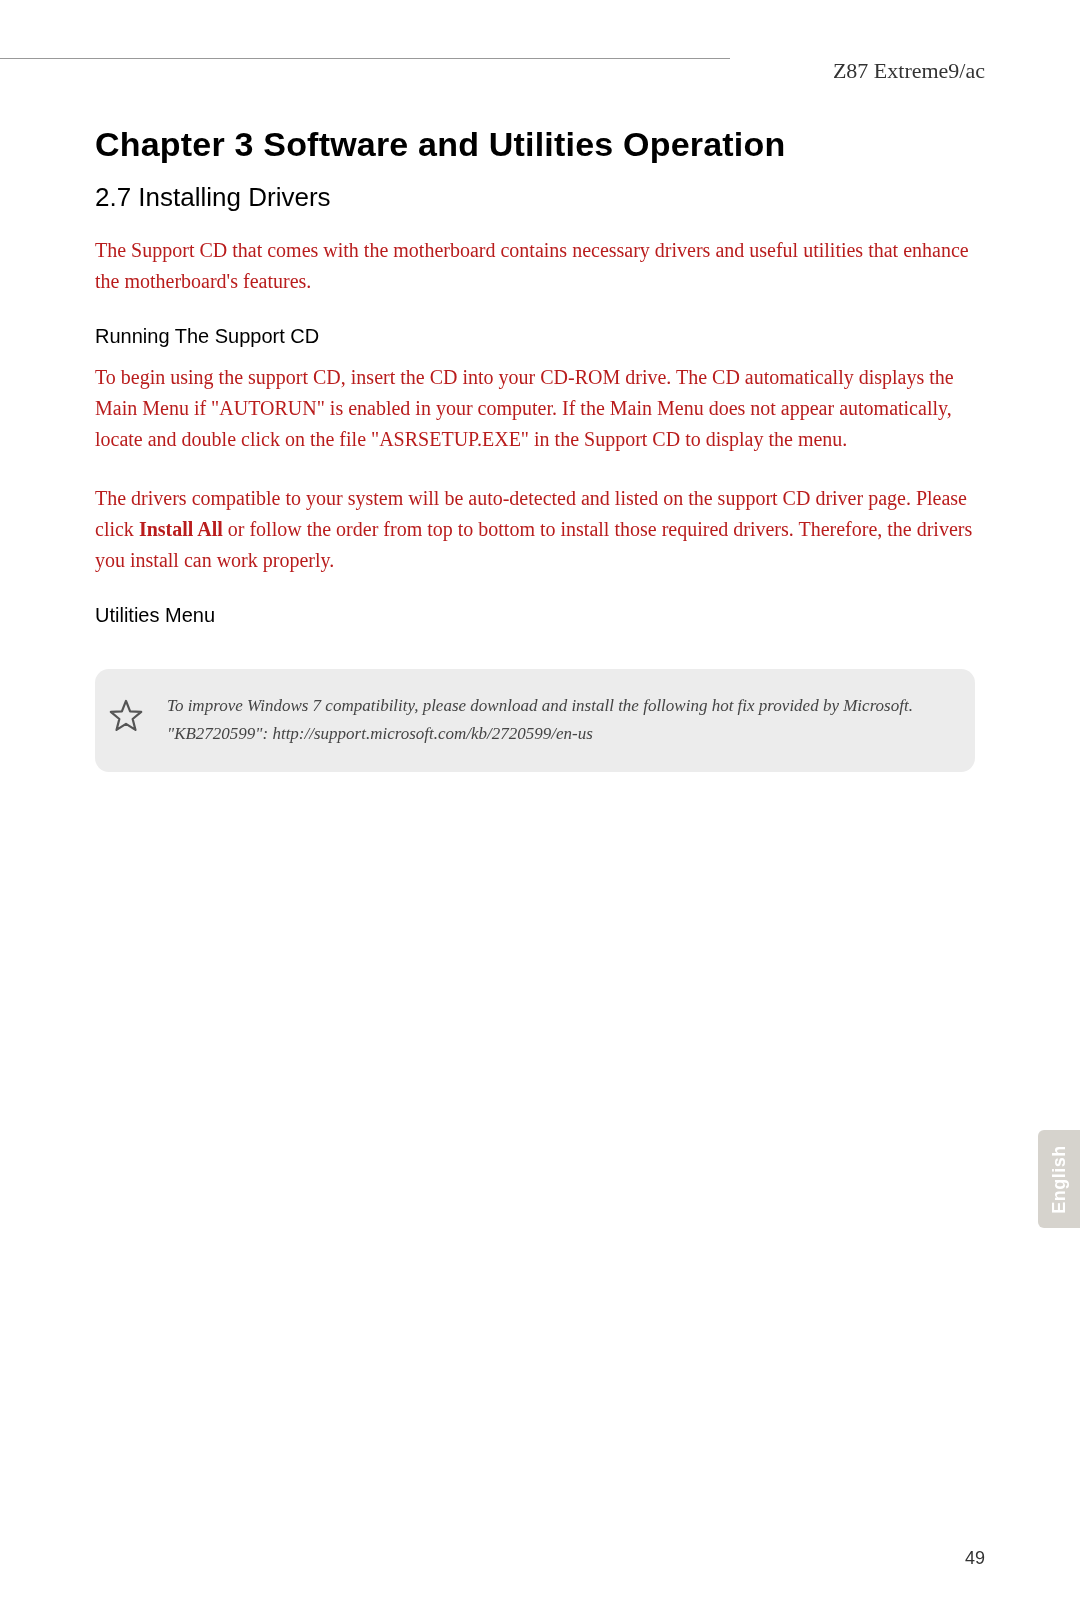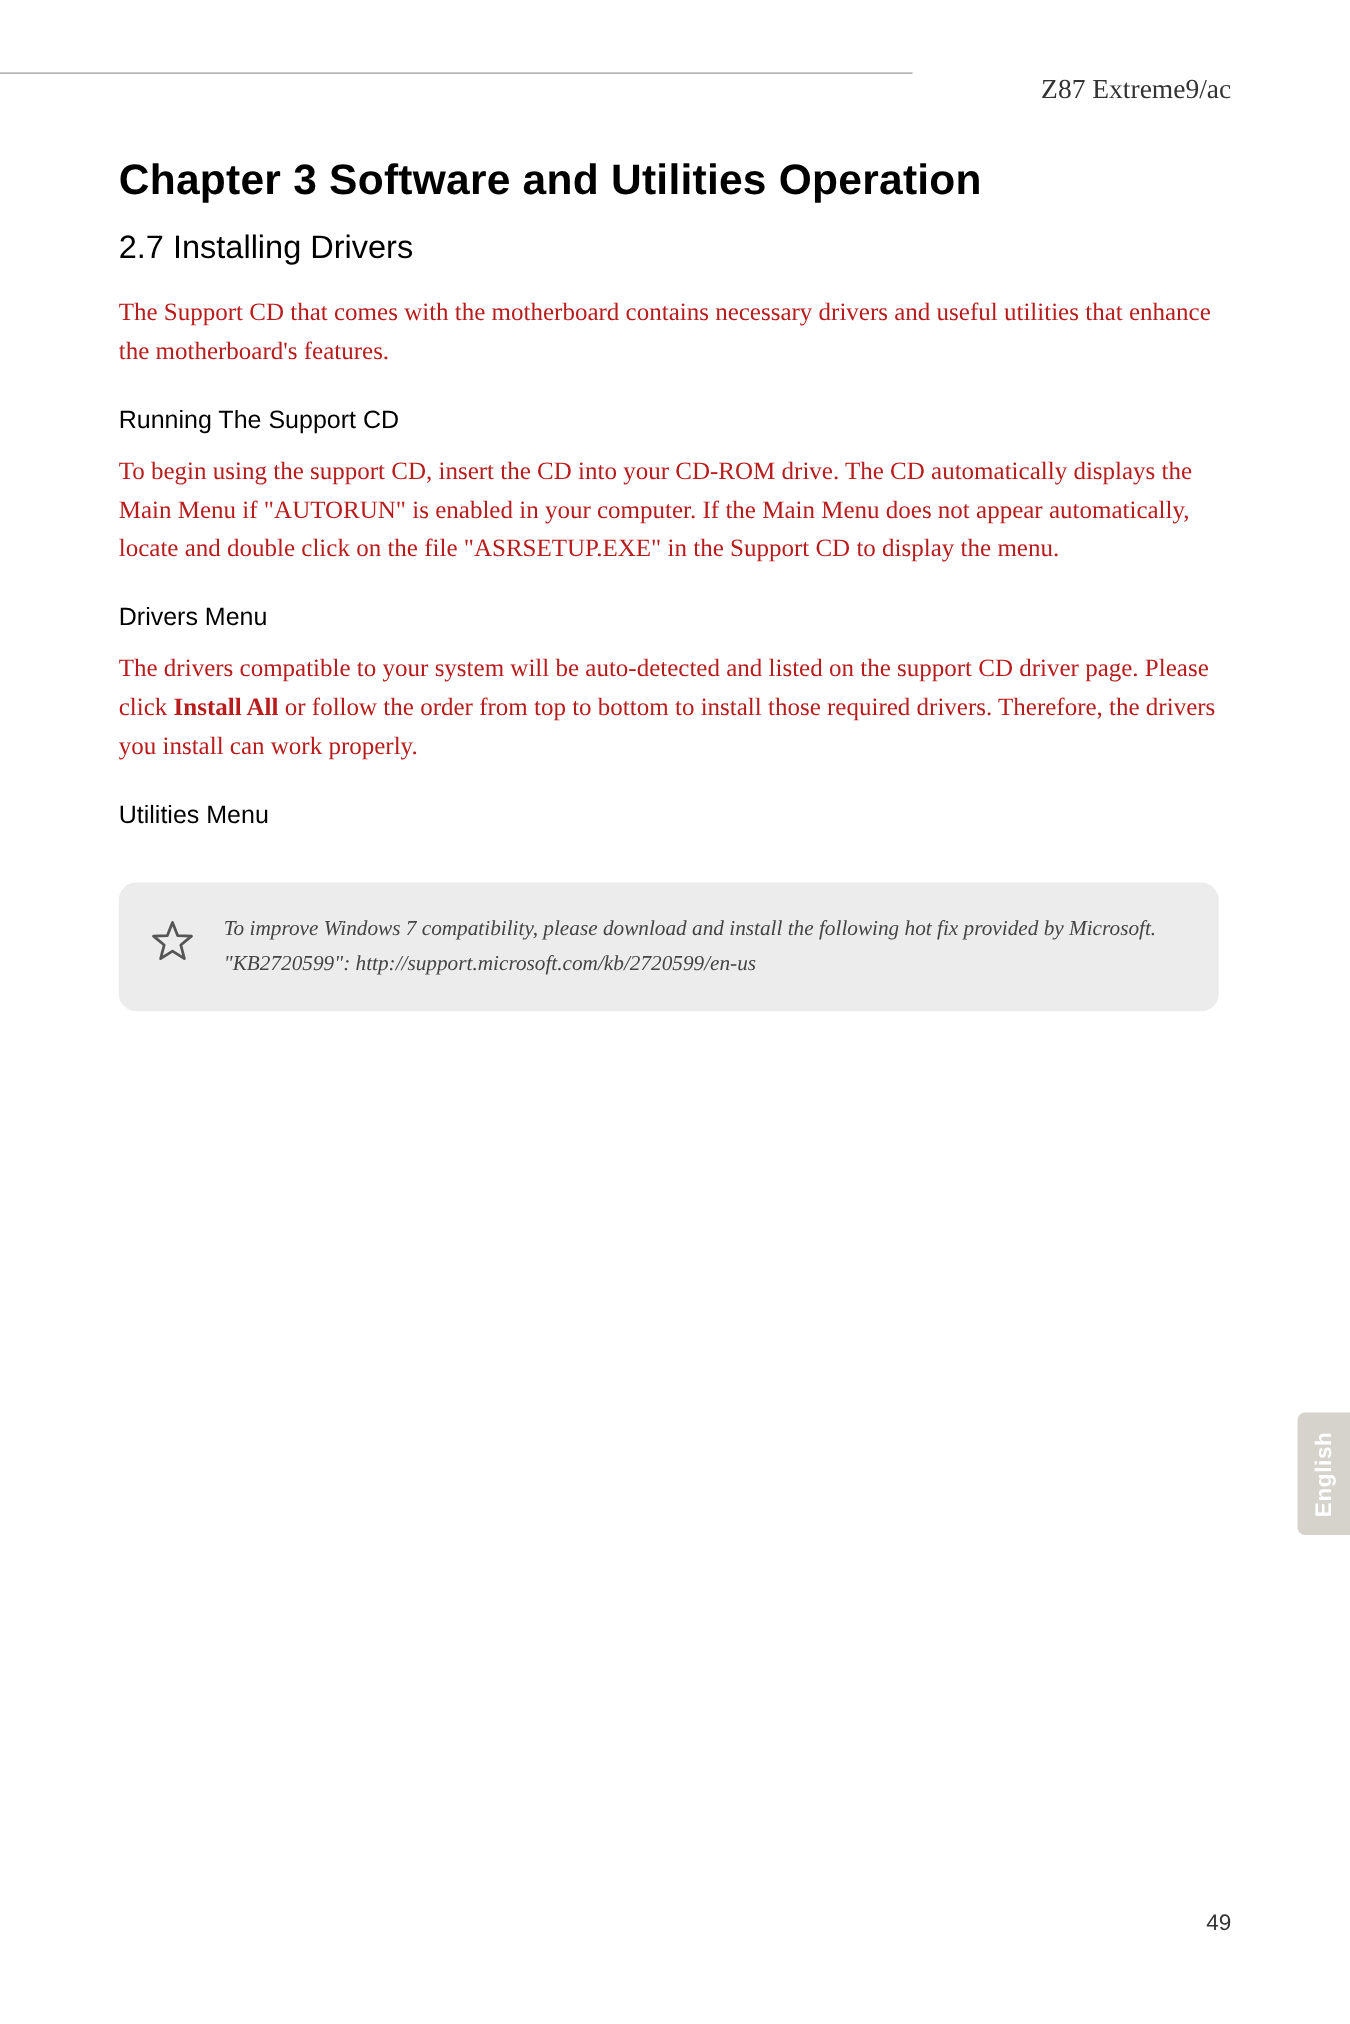--- a/index.html
+++ b/index.html
@@ -62,21 +62,21 @@
     .subsection-title {
       font-family: 'Segoe UI', 'Myriad Pro', Arial, sans-serif;
       font-weight: 400;
       font-size: 20px;
       color: #000;
       margin-bottom: 14px;
     }
     .note-box {
       background: #ececec;
       border-radius: 14px;
-      padding: 24px 30px 24px 24px;
+      padding: 24px 30px 24px 12px;
       display: flex;
       align-items: flex-start;
       gap: 22px;
       margin-top: 42px;
     }
     .star-icon {
       flex-shrink: 0;
       width: 38px;
       height: 38px;
       margin-top: 4px;
@@ -108,21 +108,21 @@
     .language-label {
       transform: rotate(-90deg);
       font-family: 'Segoe UI', Arial, sans-serif;
       font-weight: 700;
       font-size: 18px;
       color: #ffffff;
       letter-spacing: 0.5px;
     }
     .page-number {
       position: absolute;
-      bottom: 70px;
+      bottom: 50px;
       right: 95px;
       font-family: 'Segoe UI', Arial, sans-serif;
       font-size: 18px;
       color: #333;
     }
     .bold-inline {
       font-weight: 700;
     }
   </style>
 </head>
@@ -132,21 +132,20 @@
 <div class="header-model">Z87 Extreme9/ac</div>
 
 <div class="content">
   <h1 class="chapter-title">Chapter  3  Software and Utilities Operation</h1>
   <h2 class="section-title">2.7  Installing Drivers</h2>
   <p class="body-text">The Support CD that comes with the motherboard contains necessary drivers and useful utilities that enhance the motherboard's features.</p>
 
   <h3 class="subsection-title">Running The Support CD</h3>
   <p class="body-text">To begin using the support CD, insert the CD into your CD-ROM drive. The CD automatically displays the Main Menu if "AUTORUN" is enabled in your computer. If the Main Menu does not appear automatically, locate and double click on the file "ASRSETUP.EXE" in the Support CD to display the menu.</p>
 
-  <h3 class="subsection-title">Drivers Menu</h3>
   <p class="body-text">
     <span>The drivers compatible to your system will be auto-detected and listed on the support CD driver page. Please click </span><span class="bold-inline">Install All</span><span> or follow the order from top to bottom to install those required drivers. Therefore, the drivers you install can work properly.</span>
   </p>
 
   <h3 class="subsection-title">Utilities Menu</h3>
 
   <div class="note-box">
     <span class="star-icon">
       <svg viewBox="0 0 24 24" fill="none" stroke="#555" stroke-width="1.4" stroke-linejoin="round">
         <path d="M12 2.5 L14.6 9.1 L21.6 9.4 L16.2 13.9 L18 20.8 L12 17 L6 20.8 L7.8 13.9 L2.4 9.4 L9.4 9.1 Z"></path>

